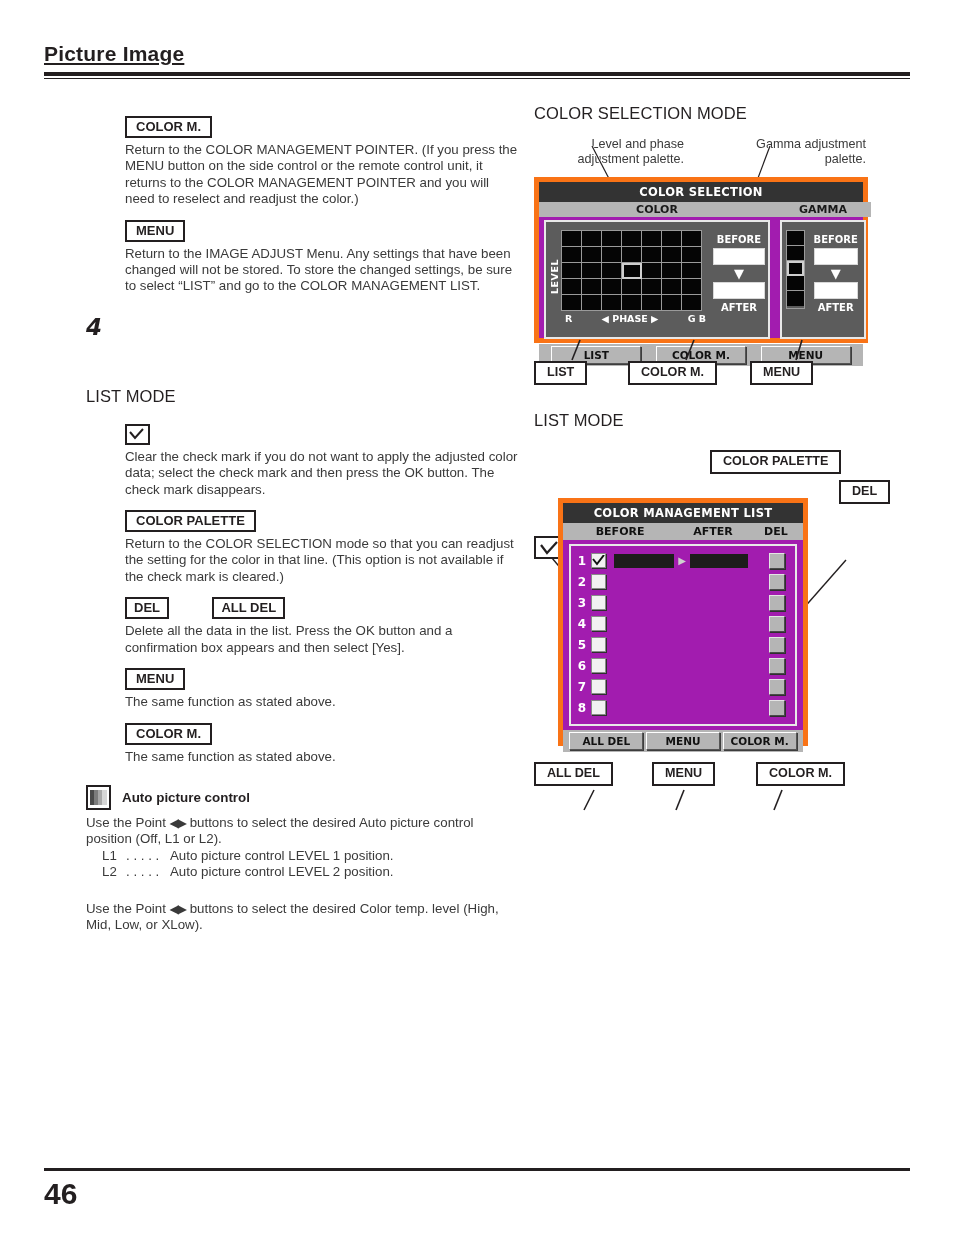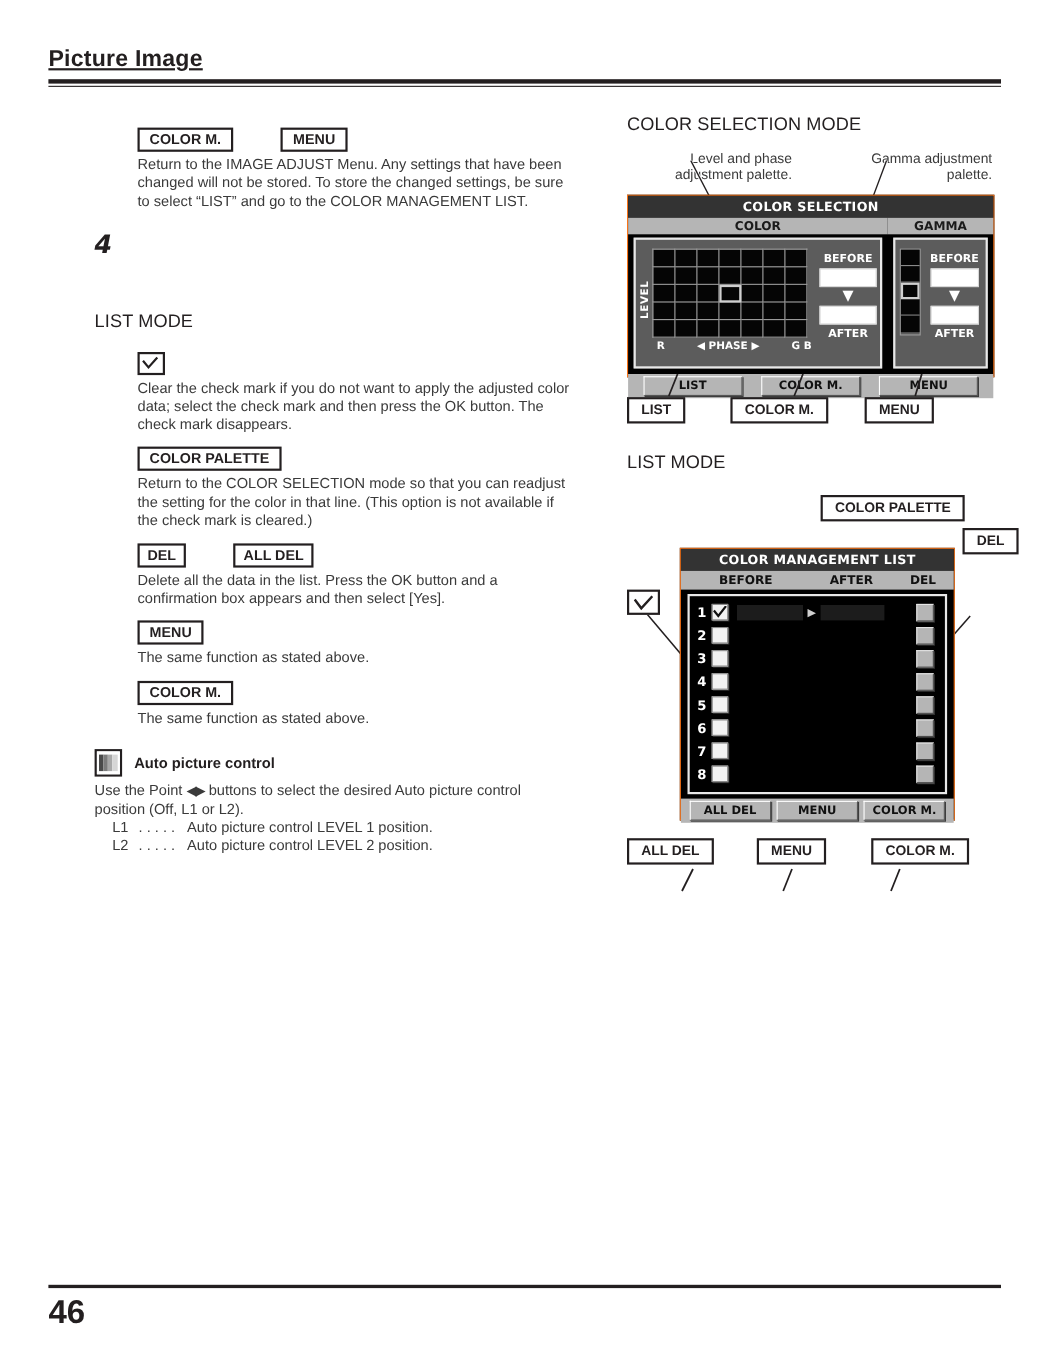--- a/index.html
+++ b/index.html
@@ -39,21 +39,21 @@
 
   
   .col-left {
     position: absolute;
     left: 86px;
     top: 104px;
     width: 436px;
   }
   .col-right {
     position: absolute;
-    left: 570px;
+    left: 534px;
     top: 104px;
     width: 364px;
   }
 
   h2.section-head {
     font-size: 16.5px;
     font-weight: normal;
     margin: 0 0 8px 0;
     color: #231f20;
     letter-spacing: 0.1px;
@@ -152,22 +152,22 @@
   
   .caption {
     font-size: 12.6px;
     line-height: 15px;
     color: #3a3a3a;
   }
 
   
   .osd {
     box-sizing: border-box;
-    background: #000000;
-    border: 1px solid #f97316;
+    background: #a21caf;
+    border: 5px solid #f97316;
     position: relative;
   }
   .osd-title {
     background: #333333;
     color: #ffffff;
     text-align: center;
     font-size: 11.5px;
     font-weight: bold;
     letter-spacing: 0.3px;
     font-family: "DejaVu Sans", sans-serif;
@@ -403,20 +403,21 @@
 
 <div class="page-header">
   <div class="title">Picture Image</div>
   <div class="rule-thick"></div>
 </div>
 
 <div class="col-left">
 
 
   <div class="keycap">COLOR M.</div>
+  <p class="body">Return to the COLOR MANAGEMENT POINTER. (If you press the MENU button on the side control or the remote control unit, it returns to the COLOR MANAGEMENT POINTER and you will need to reselect and readjust the color.)</p>
 
   <div class="keycap">MENU</div>
   <p class="body">Return to the IMAGE ADJUST Menu. Any settings that have been changed will not be stored. To store the changed settings, be sure to select “LIST” and go to the COLOR MANAGEMENT LIST.</p>
 
   <div class="step">
     <div class="num">4</div>
   </div>
 
   <h2 class="section-head" style="margin-top:14px;">
     <span>LIST MODE</span>
@@ -459,20 +460,21 @@
     </div>
     <p class="body"><span>Use the Point </span><span class="pt">◀▶</span><span> buttons to select the desired Auto picture control position (Off, L1 or L2).</span></p>
     <div class="indent-list">
       <div><span class="lbl" style="width:24px">L1</span><span class="lbl" style="width:44px">. . . . .</span><span>Auto picture control LEVEL 1 position.</span></div>
       <div><span class="lbl" style="width:24px">L2</span><span class="lbl" style="width:44px">. . . . .</span><span>Auto picture control LEVEL 2 position.</span></div>
     </div>
   </div>
 
   
   <div class="feature">
+    <p class="body"><span>Use the Point </span><span class="pt">◀▶</span><span> buttons to select the desired Color temp. level (High, Mid, Low, or XLow).</span></p>
   </div>
 </div>
 
 <div class="col-right">
 
   <h2 class="section-head">
     <span>COLOR SELECTION MODE</span>
   </h2>
 
   <div style="position:relative; height:40px; margin-top:14px;text-align:right;">
@@ -618,21 +620,21 @@
     <line x1="18" y1="34" x2="62" y2="86" stroke="#ffffff" stroke-width="3"></line>
     <line x1="18" y1="34" x2="62" y2="86" stroke="#231f20" stroke-width="1.4"></line>
   </svg>
 
   <div class="callout check-callout" style="left:0px; top:432px;">
     <svg width="18" height="14" viewBox="0 0 18 14">
       <polyline points="1,4 7,12 17,1" fill="none" stroke="#231f20" stroke-width="2.2"></polyline>
     </svg>
   </div>
 
-  <div class="osd" id="color-list-osd" style="margin-left:48px;">
+  <div class="osd" id="color-list-osd" style="margin-left:24px;">
     <div class="osd-title">COLOR MANAGEMENT LIST</div>
     <div class="cml-header">
       <div class="cml-h-before">BEFORE</div>
       <div class="cml-h-after">AFTER</div>
       <div class="cml-h-del">DEL</div>
     </div>
 
     <div class="cml-inner">
 
       <div class="cml-row">

